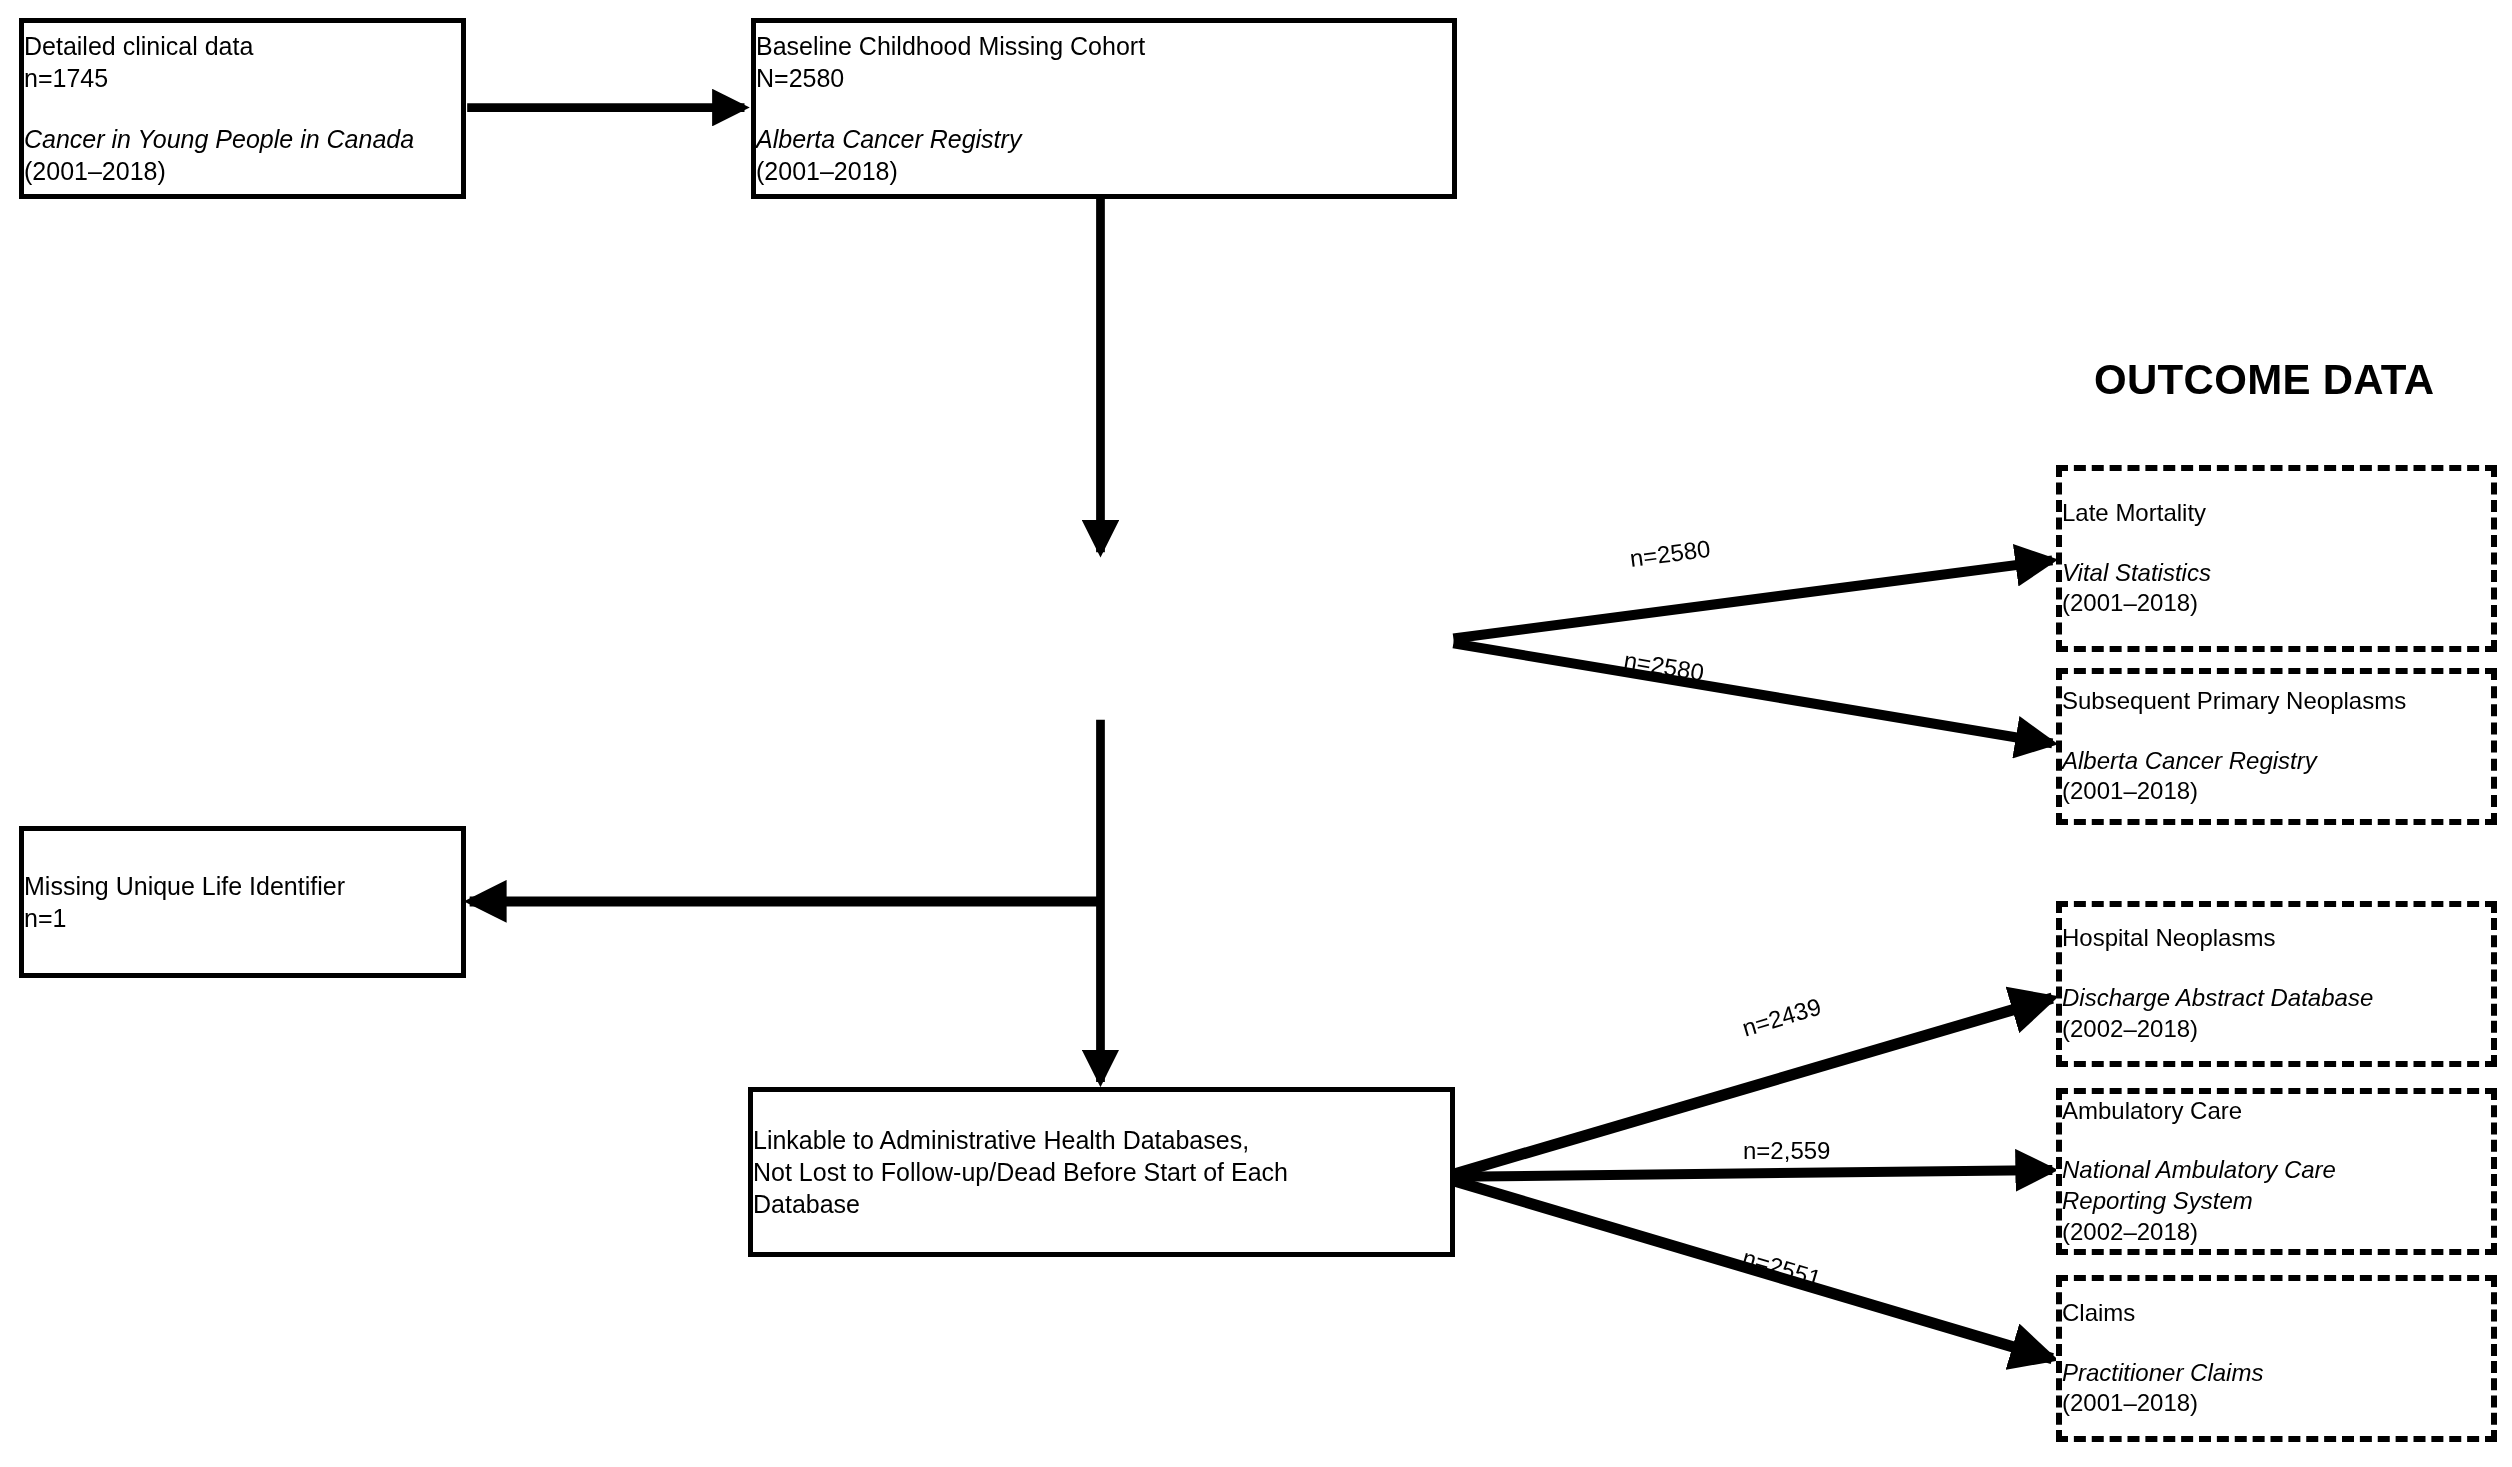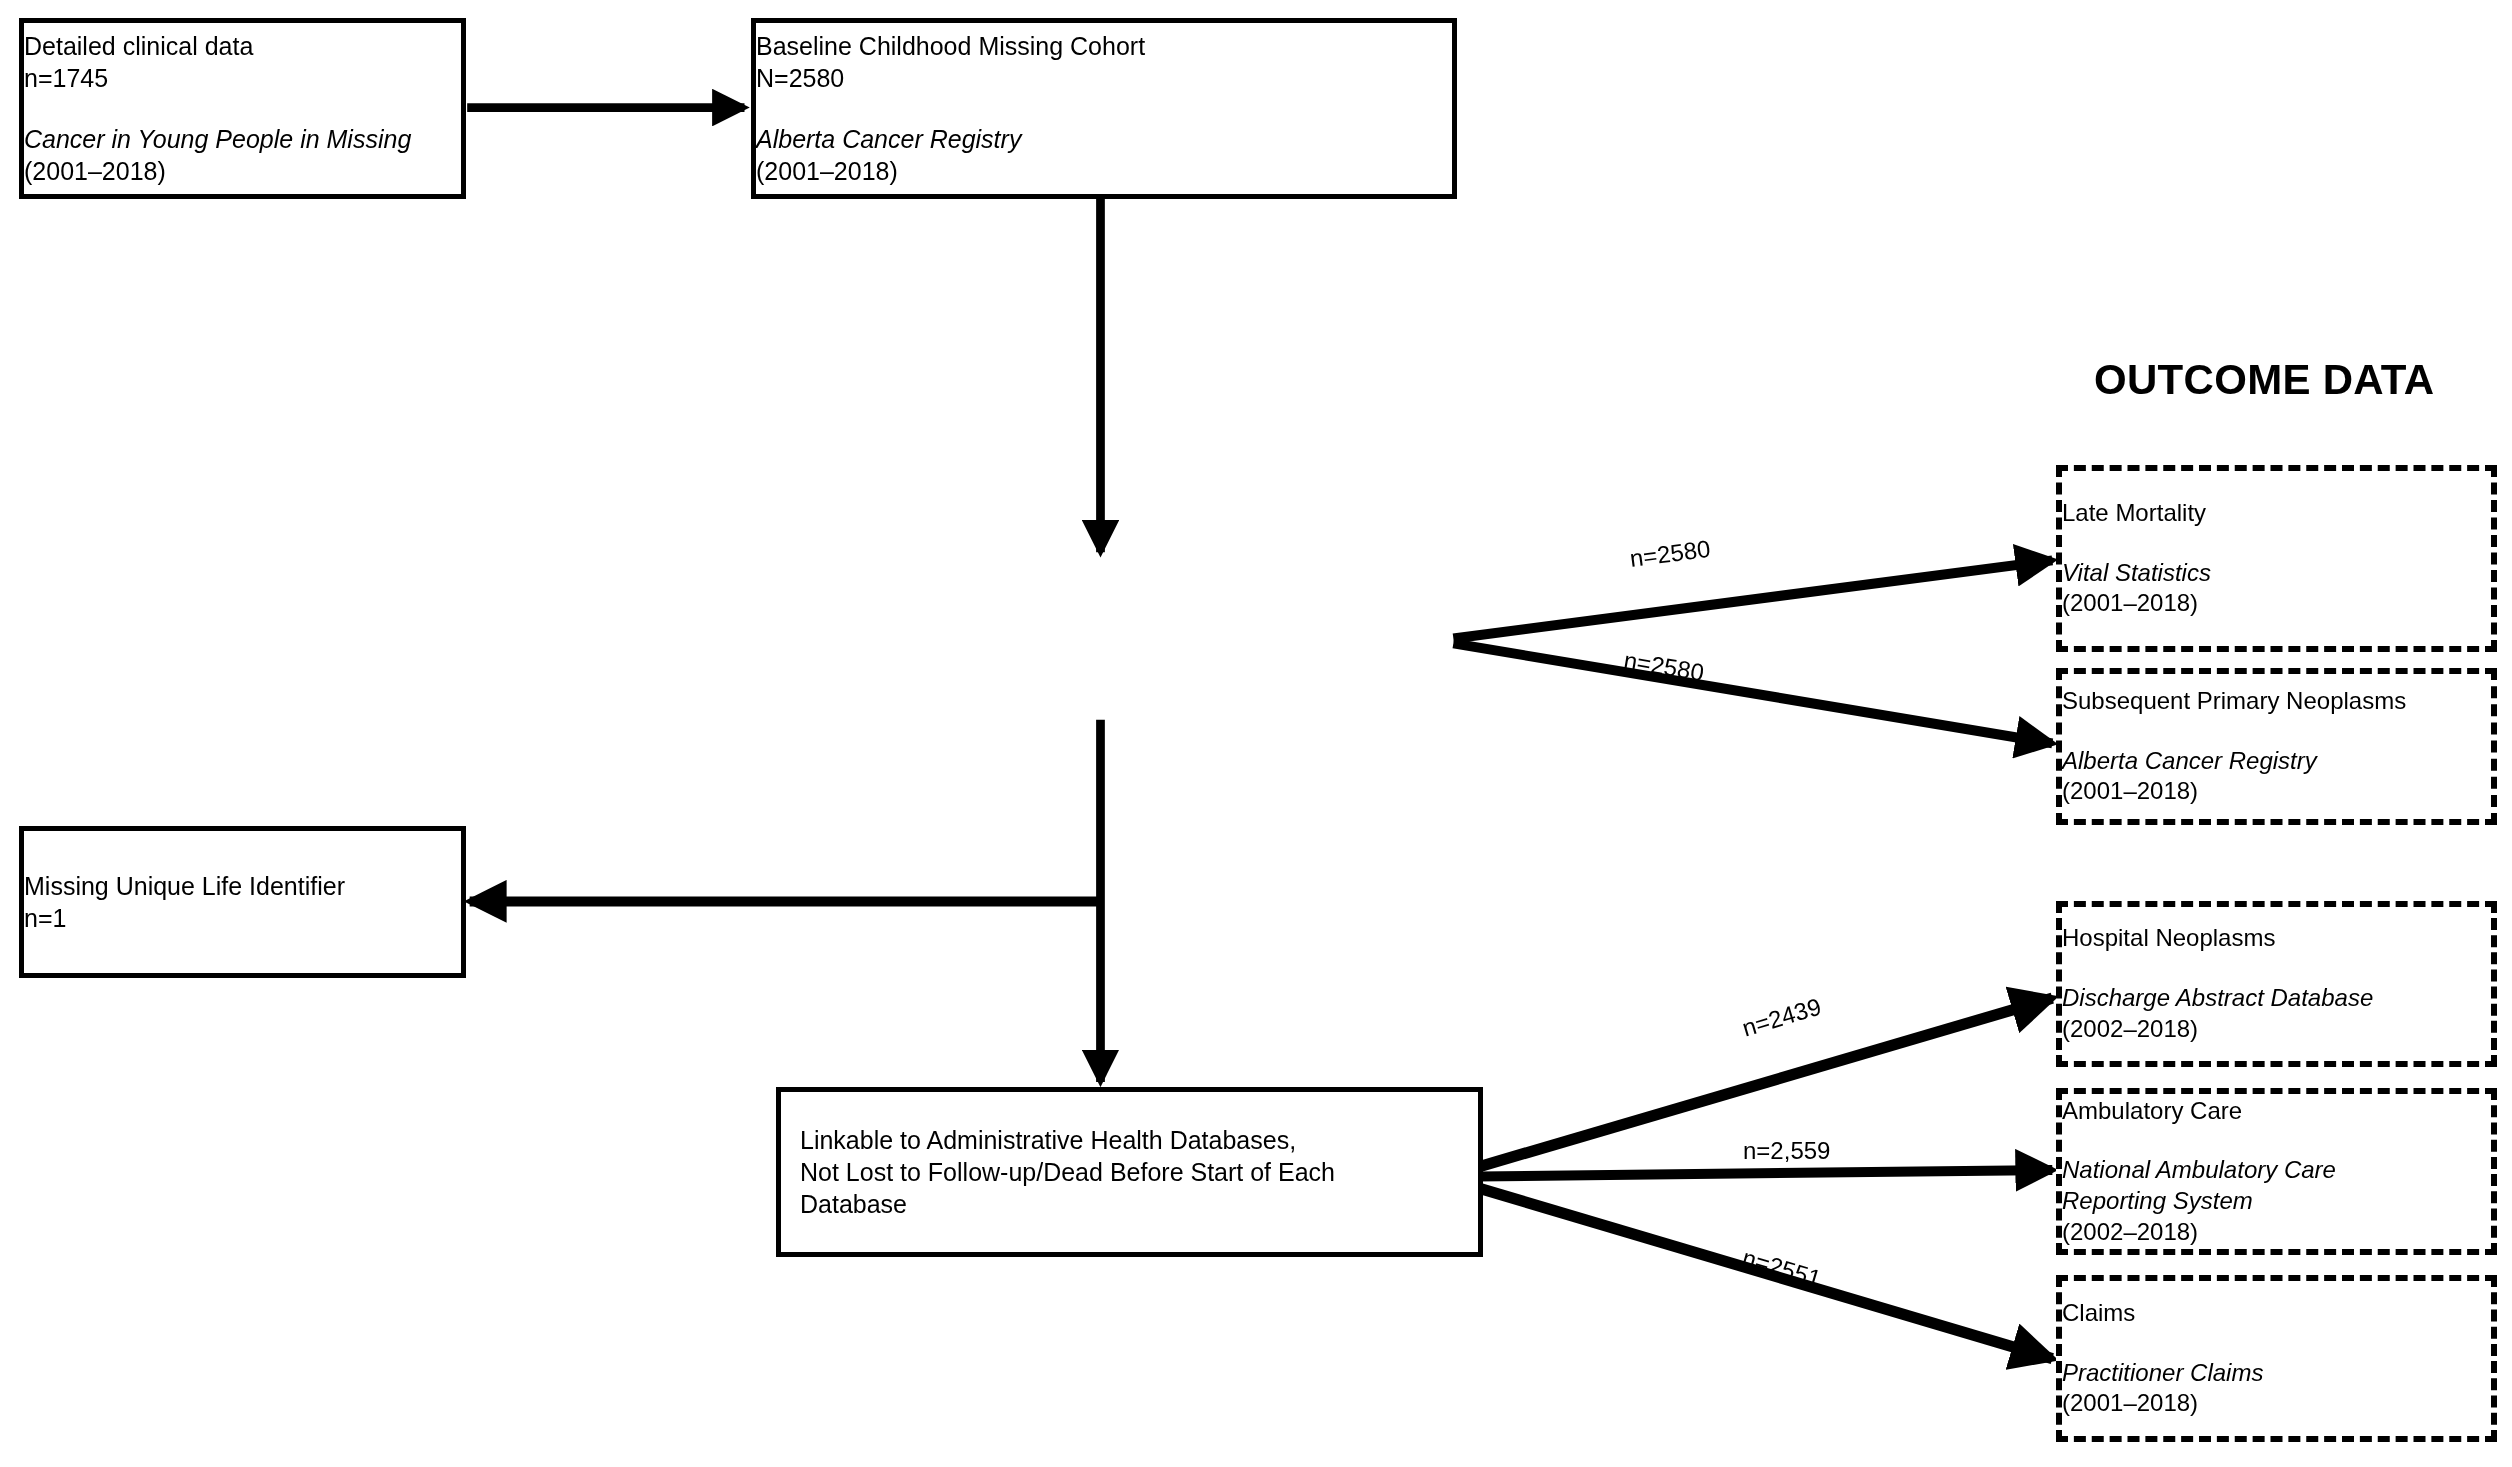--- a/index.html
+++ b/index.html
@@ -81,39 +81,39 @@
 
     <line x1="2327" y1="1890" x2="3286" y2="2175" stroke="#000000" stroke-width="18" marker-end="url(#ah)"></line>
   </svg>
 
   <div class="sectiontitle" style="left:2094px;top:356px;">OUTCOME DATA</div>
 
   <div class="node solid" style="left:19px;top:17.5px;width:447px;height:181px;">
     <span class="ln fs-lg">Detailed clinical data</span>
     <span class="ln fs-lg">n=1745</span>
     <span class="gap"></span>
-    <span class="ln fs-lg ital">Cancer in Young People in Missing</span>
+    <span class="ln fs-lg ital">Cancer in Young People in Canada</span>
     <span class="ln fs-lg">(2001–2018)</span>
   </div>
 
   <div class="node solid" style="left:751px;top:17.5px;width:706px;height:181px;">
     <span class="ln fs-lg">Baseline Childhood Missing Cohort</span>
     <span class="ln fs-lg">N=2580</span>
     <span class="gap"></span>
     <span class="ln fs-lg ital">Alberta Cancer Registry</span>
     <span class="ln fs-lg">(2001–2018)</span>
   </div>
 
 
   <div class="node solid" style="left:19px;top:826px;width:447px;height:152px;">
     <span class="ln fs-lg">Missing Unique Life Identifier</span>
     <span class="ln fs-lg">n=1</span>
   </div>
 
-  <div class="node solid" style="left:776px;top:1087px;width:707px;height:170px;padding-left:19px;">
+  <div class="node solid" style="left:748px;top:1087px;width:707px;height:170px;">
     <span class="ln fs-lg">Linkable to Administrative Health Databases,</span>
     <span class="ln fs-lg">Not Lost to Follow-up/Dead Before Start of Each</span>
     <span class="ln fs-lg">Database</span>
   </div>
 
   <div class="node dashed" style="left:2056px;top:465px;width:441px;height:187px;">
     <span class="ln fs-md">Late Mortality</span>
     <span class="gap"></span>
     <span class="ln fs-md ital">Vital Statistics</span>
     <span class="ln fs-md">(2001–2018)</span>

